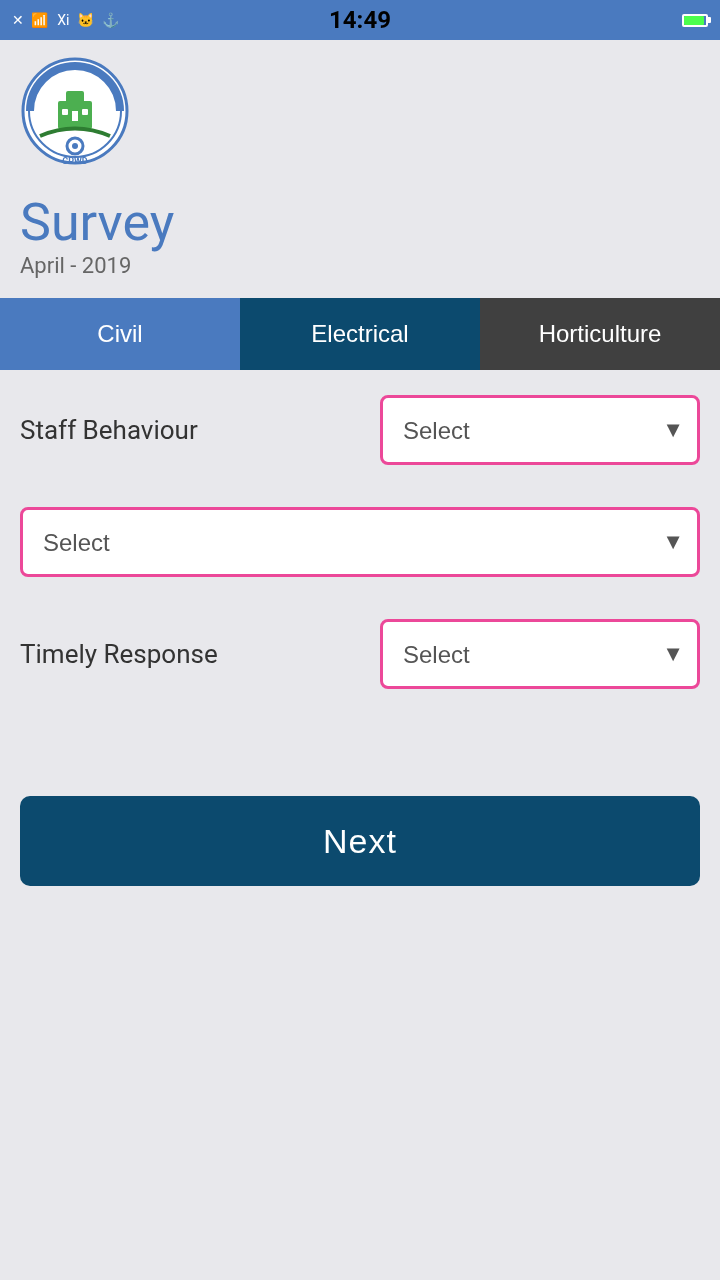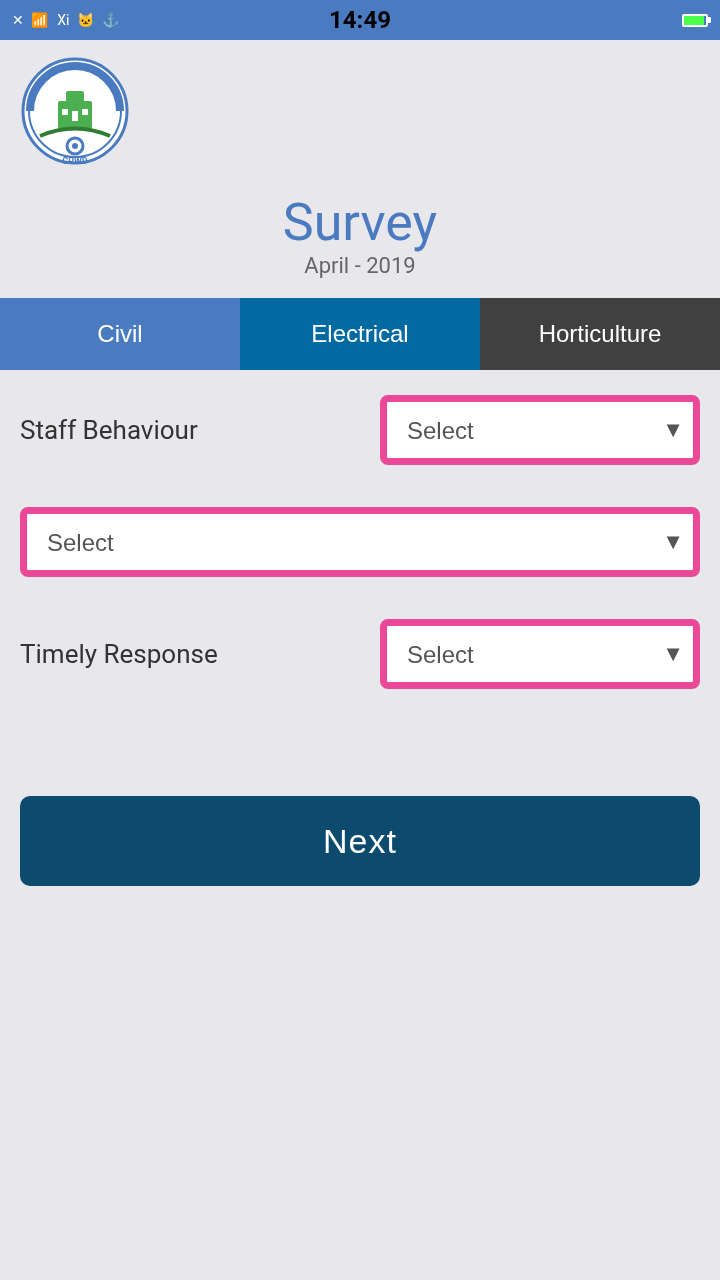--- a/index.html
+++ b/index.html
@@ -109,21 +109,20 @@
     }
     .header-ministry {
       font-size: 16px;
       color: #555;
       text-align: right;
     }
 
     
     .page-title-section {
       padding: 10px 20px 4px 20px;
-      text-align: center;
     }
     .page-title {
       font-size: 52px;
       font-weight: 400;
       color: #4a7abf;
     }
     .page-subtitle {
       font-size: 22px;
       color: #666;
     }
@@ -144,21 +143,21 @@
       font-weight: 500;
       color: white;
       cursor: pointer;
       border: none;
       outline: none;
     }
     .tab-civil {
       background-color: #4a7abf;
     }
     .tab-electrical {
-      background-color: #0369a1;
+      background-color: #0c4a6e;
     }
     .tab-horticulture {
       background-color: #404040;
     }
 
     
     .form-section {
       padding: 20px 20px;
     }
 
@@ -180,21 +179,21 @@
 
     .select-wrapper {
       flex: 1;
       position: relative;
     }
 
     .select-dropdown {
       width: 100%;
       height: 70px;
       background: white;
-      border: 7px solid #ec4899;
+      border: 3px solid #ec4899;
       border-radius: 8px;
       appearance: none;
       -webkit-appearance: none;
       padding: 0 50px 0 20px;
       font-size: 24px;
       color: #555;
       cursor: pointer;
       outline: none;
     }
 

